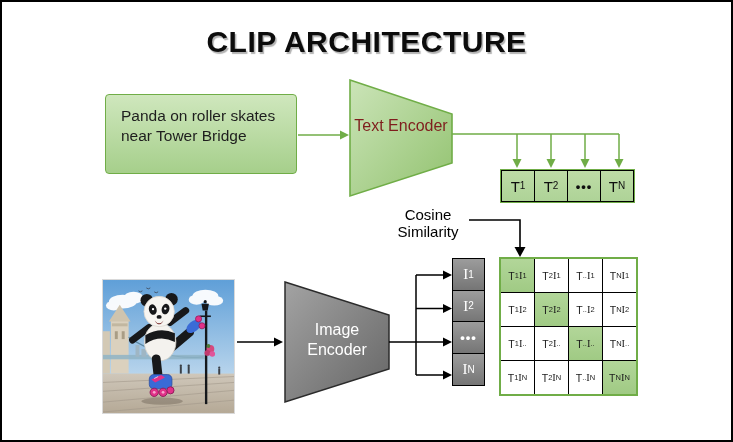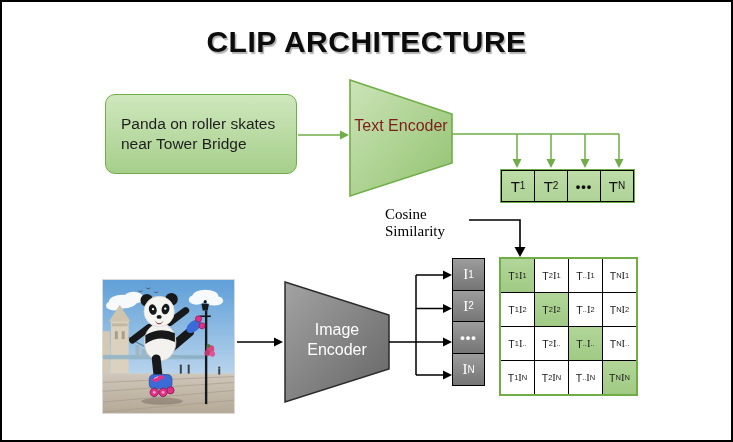--- a/index.html
+++ b/index.html
@@ -12,33 +12,33 @@
   
   .title{
     top:9px;left:0;width:100%;text-align:center;
     font-size:30px;font-weight:bold;letter-spacing:0.5px;color:#0c0c0c;
     text-shadow:1.5px 1.5px 1px rgba(0,0,0,0.30);
     margin-top:14px;
   }
   
   .prompt-box{
     left:103px;top:92px;width:192px;height:80px;box-sizing:border-box;
-    border:1.6px solid #70ad47;border-radius:10px;
+    border:1.6px solid #70ad47;border-radius:4px;
     background:linear-gradient(180deg,#cfe7bd 0%,#a6cf8b 100%);
-    padding:19px 12px 0 15px;font-size:15.5px;line-height:20px;color:#1e1e1e;
+    padding:11px 12px 0 15px;font-size:15.5px;line-height:20px;color:#1e1e1e;
   }
   
   #wires{left:0;top:0;width:733px;height:442px;pointer-events:none;}
   
   .enc-label{text-align:center;font-size:16px;line-height:20px;}
   .text-enc-label{left:349px;top:114px;width:100px;color:#7f1d1d;}
   .img-enc-label{left:284px;top:318px;width:102px;color:#ffffff;}
   
-  .cosine-label{left:383px;top:204px;width:86px;
-    font-size:15px;line-height:17px;color:#000;font-family:Liberation Serif, serif;}
+  .cosine-label{left:383px;top:204px;width:86px;text-align:center;
+    font-size:15px;line-height:17px;color:#000;}
   
   .t-row{left:498px;top:167px;display:flex;border:1px solid #70ad47;}
   .t-cell{
     width:32px;height:30px;margin-left:-1px;border:1.3px solid #000;
     background:linear-gradient(180deg,#bedca6,#aed397);
     display:flex;align-items:center;justify-content:center;
     font-size:15px;color:#0f0f0f;
   }
   .t-cell:first-child{margin-left:0;}
   .t-cell sub{font-size:10px;line-height:0;}

